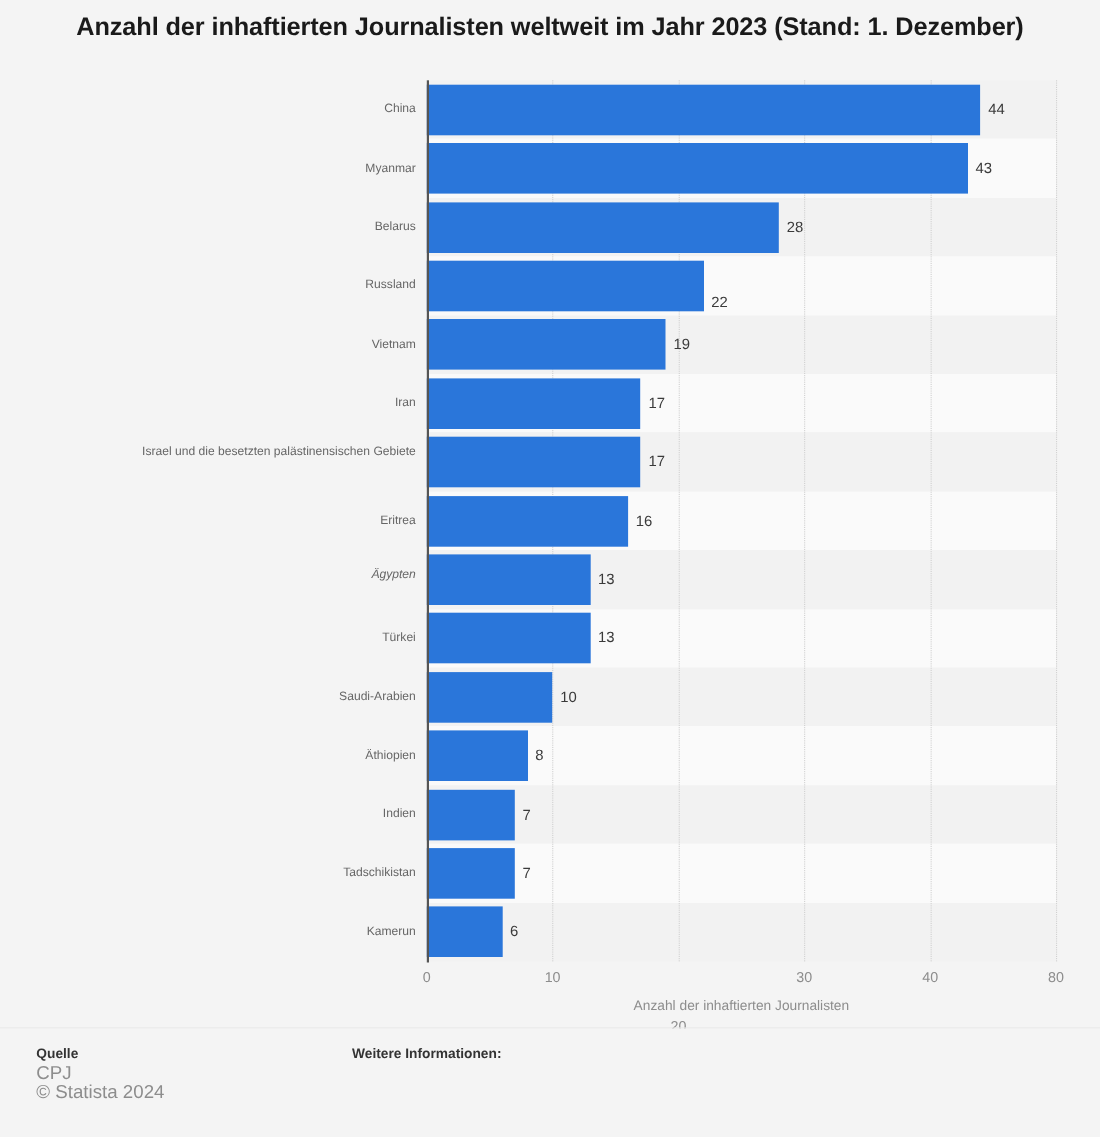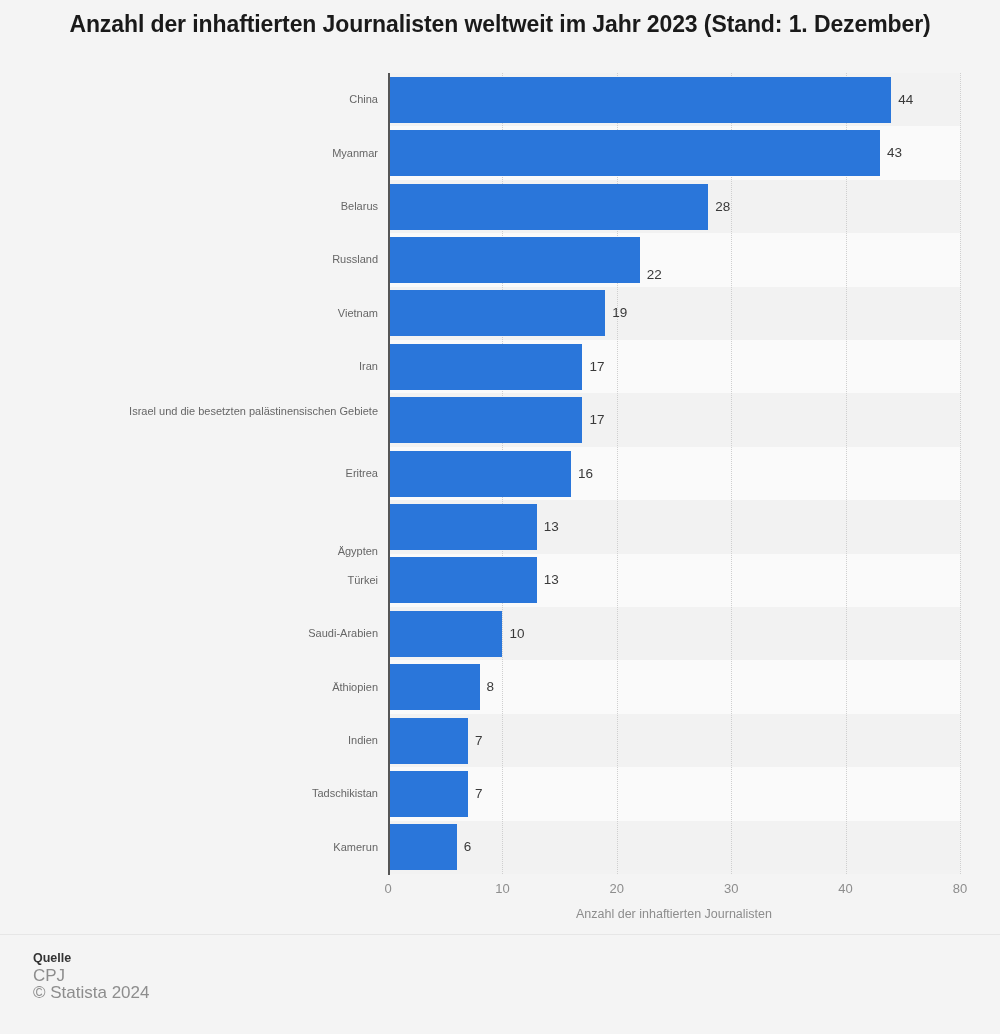--- a/index.html
+++ b/index.html
@@ -231,44 +231,45 @@
   <div id="y-axis-line"></div>
   <div id="cat-labels">
       <div class="cat-label" style="top: 18.2px;">China</div>
       <div class="cat-label" style="top: 71.6px;">Myanmar</div>
       <div class="cat-label" style="top: 125px;">Belarus</div>
       <div class="cat-label" style="top: 178.4px;">Russland</div>
       <div class="cat-label" style="top: 231.8px;">Vietnam</div>
       <div class="cat-label" style="top: 285.2px;">Iran</div>
       <div class="cat-label" style="top: 330.1px;">Israel und die besetzten palästinensischen Gebiete</div>
       <div class="cat-label" style="top: 392px;">Eritrea</div>
-      <div class="cat-label" style="top: 470px;">Ägypten</div>
+      <div class="cat-label" style="top: 441px; font-style: italic;">Ägypten</div>
       <div class="cat-label" style="top: 498.8px;">Türkei</div>
       <div class="cat-label" style="top: 552.2px;">Saudi-Arabien</div>
       <div class="cat-label" style="top: 605.6px;">Äthiopien</div>
       <div class="cat-label" style="top: 659px;">Indien</div>
       <div class="cat-label" style="top: 712.4px;">Tadschikistan</div>
       <div class="cat-label" style="top: 765.8px;">Kamerun</div>
     </div>
 </div>
 
 <div id="x-axis">
   <div id="x-ticks">
       <div class="x-tick" style="left: 388px;">0</div>
       <div class="x-tick" style="left: 502.4px;">10</div>
-      <div class="x-tick" style="left: 616.8px;">20</div>
+      <div class="x-tick" style="left: 616.8px; margin-top: 44px;">20</div>
       <div class="x-tick" style="left: 731.2px;">30</div>
       <div class="x-tick" style="left: 845.6px;">40</div>
       <div class="x-tick" style="left: 960px;">80</div>
     </div>
   <div id="x-axis-label">Anzahl der inhaftierten Journalisten</div>
 </div>
 
 <div id="footer-sep"></div>
 <div id="footer">
   <div id="footer-source">
     <div class="f-head">Quelle</div>
     <div class="f-line">CPJ</div>
     <div class="f-line">© Statista 2024</div>
   </div>
   <div id="footer-info">
+    <div class="f-head">Weitere Informationen:</div>
   </div>
 </div>
 
 </body></html>

